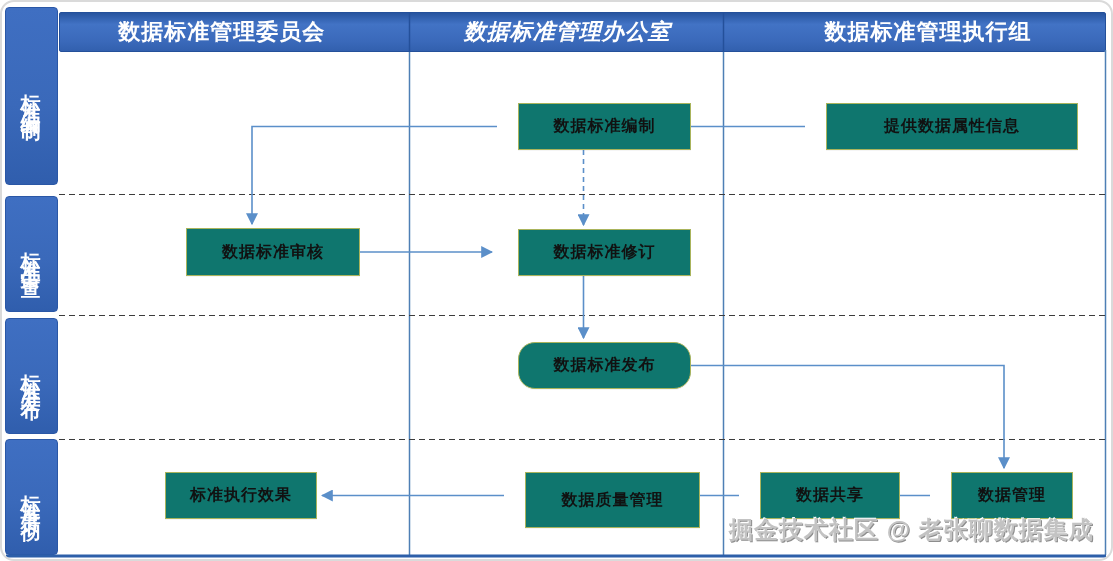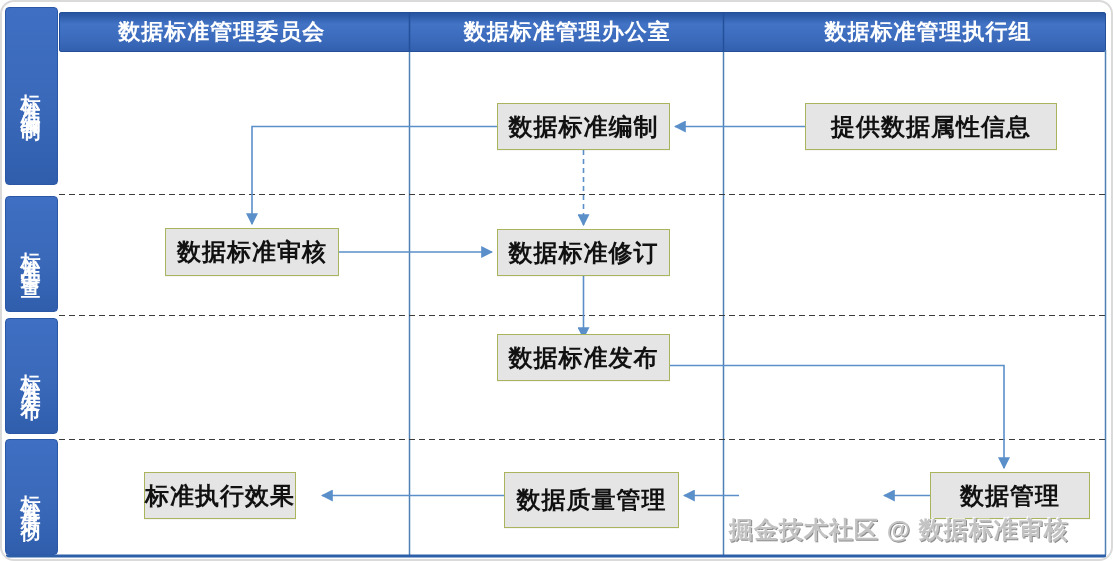--- a/index.html
+++ b/index.html
@@ -54,46 +54,47 @@
     display: flex;
     align-items: center;
     justify-content: center;
     color: #ffffff;
     font-weight: bold;
     font-size: 22px;
     letter-spacing: 1px;
     height: 100%;
   }
   .header-cell.c1 { width: 350px; }
-  .header-cell.c2 { width: 314px; }
+  .header-cell.c2 { width: 314px; font-style: italic; }
   .header-cell.c3 { width: 383px; }
 
   
   .wires {
     position: absolute;
     left: 0; top: 0;
     width: 1113px;
     height: 561px;
     pointer-events: none;
   }
 
   
   .node {
     position: absolute;
-    background: #e5e5e5;
+    background: #0f766e;
     border: 1.5px solid #a9b45c;
     box-sizing: border-box;
     display: flex;
     align-items: center;
     justify-content: center;
     color: #111111;
     font-weight: bold;
-    font-size: 24px;
+    font-size: 16px;
     letter-spacing: 1px;
     box-shadow: 0 1px 0 rgba(0,0,0,0.04);
+    margin-left: 21px;
   }
 
   .watermark {
     position: absolute;
     left: 727px;
     top: 512px;
     font-size: 24px;
     font-weight: bold;
     letter-spacing: 1px;
     color: #c3c3c3;
@@ -150,20 +151,21 @@
       <path d="M928,493.5 L882,493.5" marker-end="url(#arr)"></path>
       <path d="M737,493.5 L682,493.5" marker-end="url(#arr)"></path>
       <path d="M502,493.5 L320,493.5" marker-end="url(#arr)"></path>
     </g>
   </svg>
 
   <div class="node" style="left:495px; top:101px; width:173px; height:47px;">数据标准编制</div>
   <div class="node" style="left:803px; top:101px; width:252px; height:47px;">提供数据属性信息</div>
   <div class="node" style="left:163px; top:226px; width:174px; height:48px;">数据标准审核</div>
   <div class="node" style="left:495px; top:227px; width:173px; height:47px;">数据标准修订</div>
-  <div class="node" style="left:495px; top:332px; width:173px; height:47px;">数据标准发布</div>
+  <div class="node" style="left:495px; top:340px; width:173px; height:47px;border-radius:17px;">数据标准发布</div>
   <div class="node" style="left:142px; top:470px; width:152px; height:47px;">标准执行效果</div>
   <div class="node" style="left:502px; top:470px; width:175px; height:56px;">数据质量管理</div>
-  <div class="node" style="left:928px; top:470px; width:160px; height:47px;">数据管理</div>
+  <div class="node" style="left:737px; top:470px; width:140px; height:47px;">数据共享</div>
+  <div class="node" style="left:928px; top:470px; width:122px; height:47px;">数据管理</div>
 
-  <div class="watermark">掘金技术社区 @ 数据标准审核</div>
+  <div class="watermark">掘金技术社区 @ 老张聊数据集成</div>
 
 </div>
 
 </body></html>

